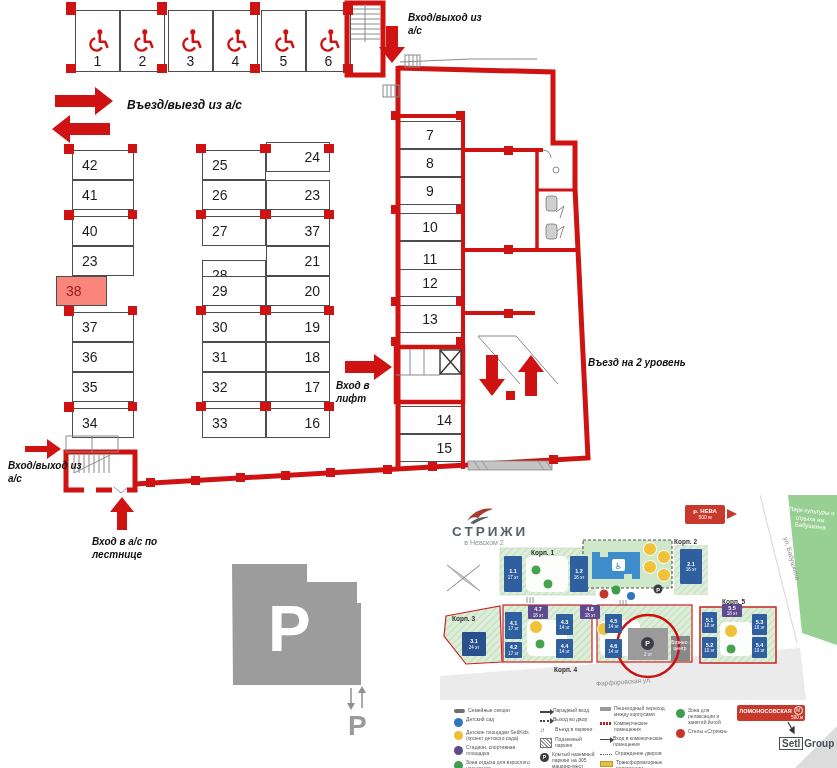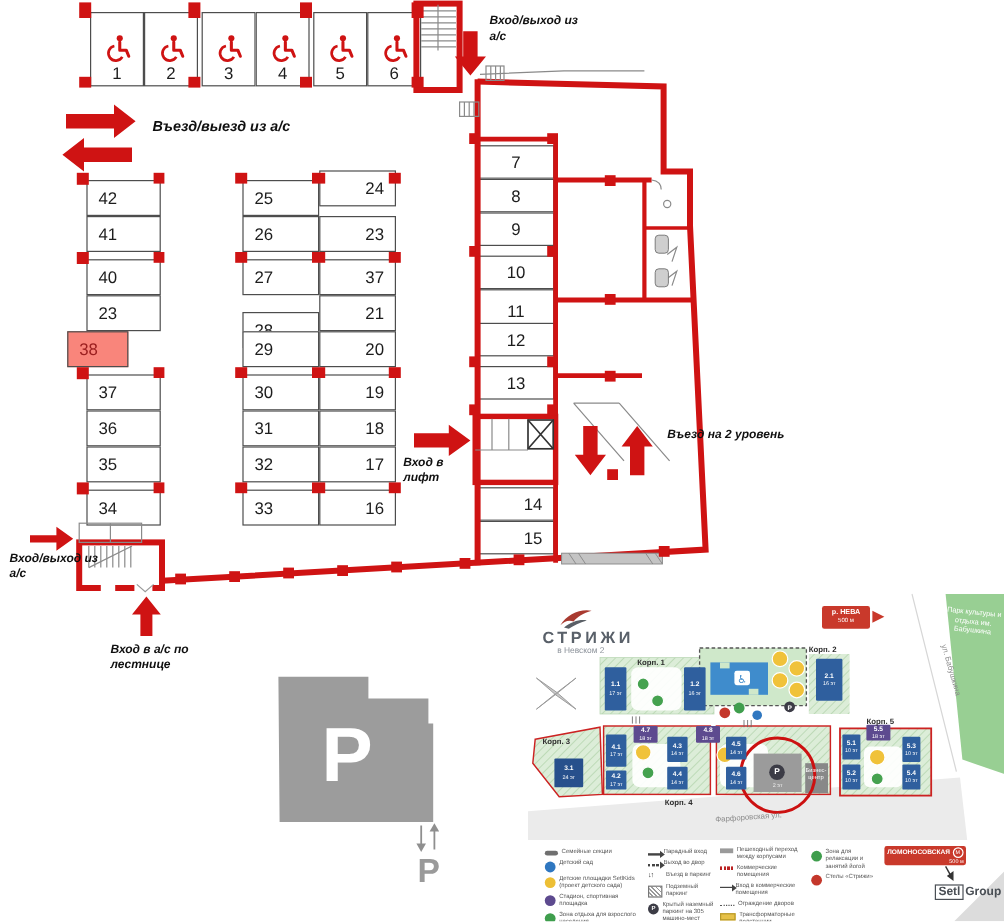--- a/index.html
+++ b/index.html
@@ -362,21 +362,21 @@
     </g>
     <g stroke="#666" stroke-width="0.7">
       <path d="M527,597 V603 M530,597 V603 M533,597 V603"></path>
       <path d="M620,600 V606 M623,600 V606 M626,600 V606"></path>
     </g>
   </svg>
 
   <div class="lbl" style="left:408px;top:12px;width:84px">Вход/выход из а/с</div>
   <div class="lbl" style="left:127px;top:98px;font-size:12px">Въезд/выезд из а/с</div>
   <div class="lbl" style="left:336px;top:380px;width:38px">Вход в лифт</div>
-  <div class="lbl" style="left:556px;top:357px;white-space:nowrap">Въезд на 2 уровень</div>
+  <div class="lbl" style="left:588px;top:357px;white-space:nowrap">Въезд на 2 уровень</div>
   <div class="lbl" style="left:8px;top:460px;width:80px">Вход/выход из а/с</div>
   <div class="lbl" style="left:92px;top:536px;width:74px">Вход в а/с по лестнице</div>
   <div class="bigP" style="left:268px;top:592px">P</div>
   <div class="smallP" style="left:348px;top:710px">P</div>
 
   <div class="maptext logo-title" style="left:452px;top:524px">СТРИЖИ</div>
   <div class="maptext logo-sub" style="left:452px;top:539px">в Невском 2</div>
   <div class="maptext park-lbl" style="left:788px;top:508px">Парк культуры и отдыха им. Бабушкина</div>
   <div class="maptext street" style="left:770px;top:555px;transform:rotate(74deg)">ул. Бабушкина</div>
   <div class="maptext street" style="left:596px;top:678px;transform:rotate(-4deg)">Фарфоровская ул.</div>

